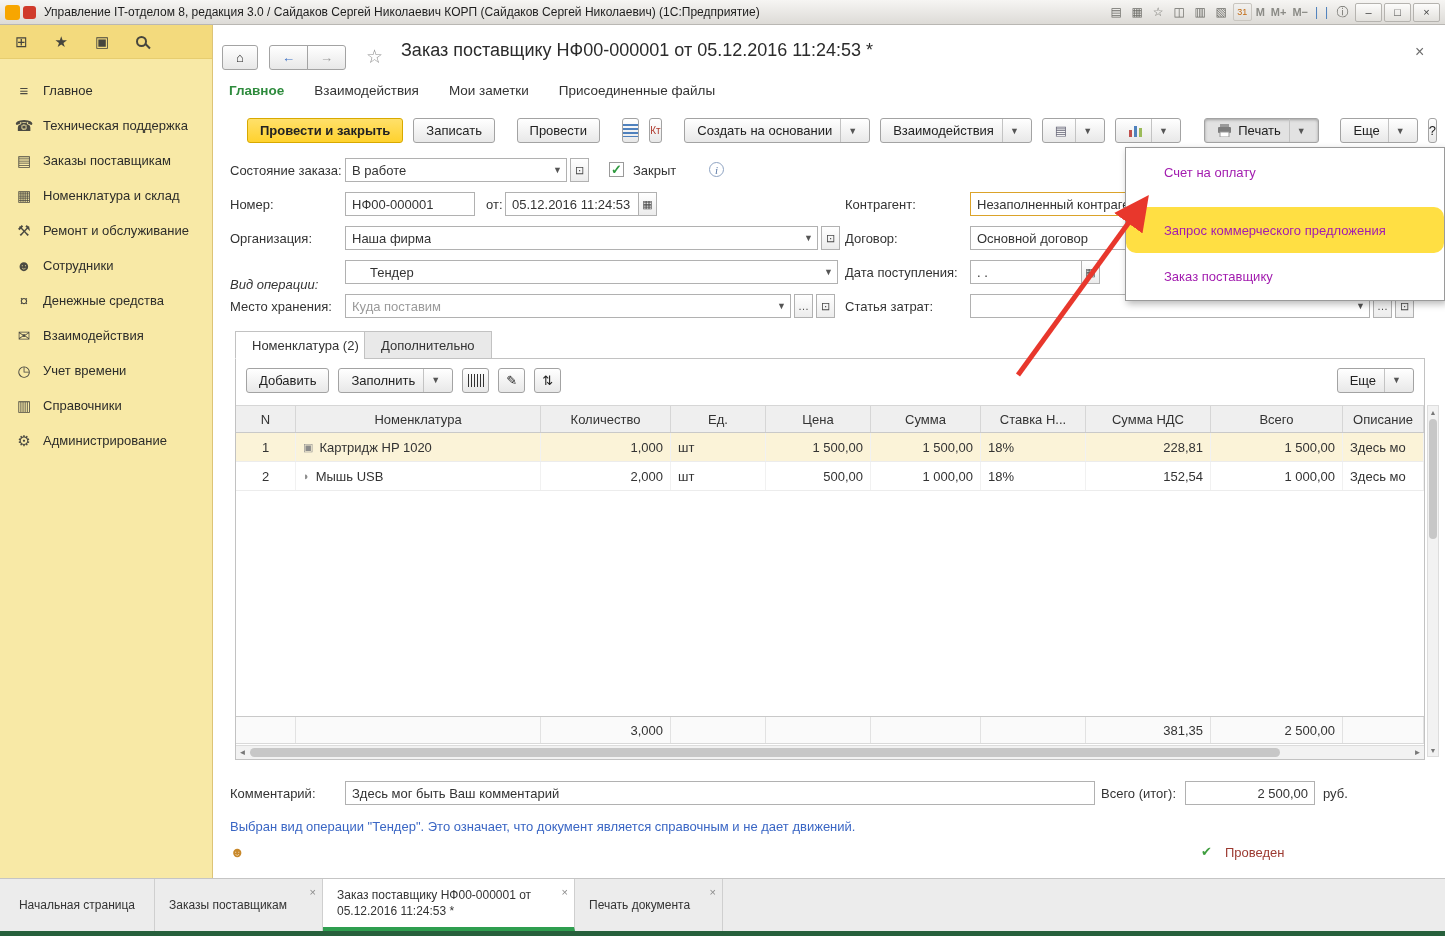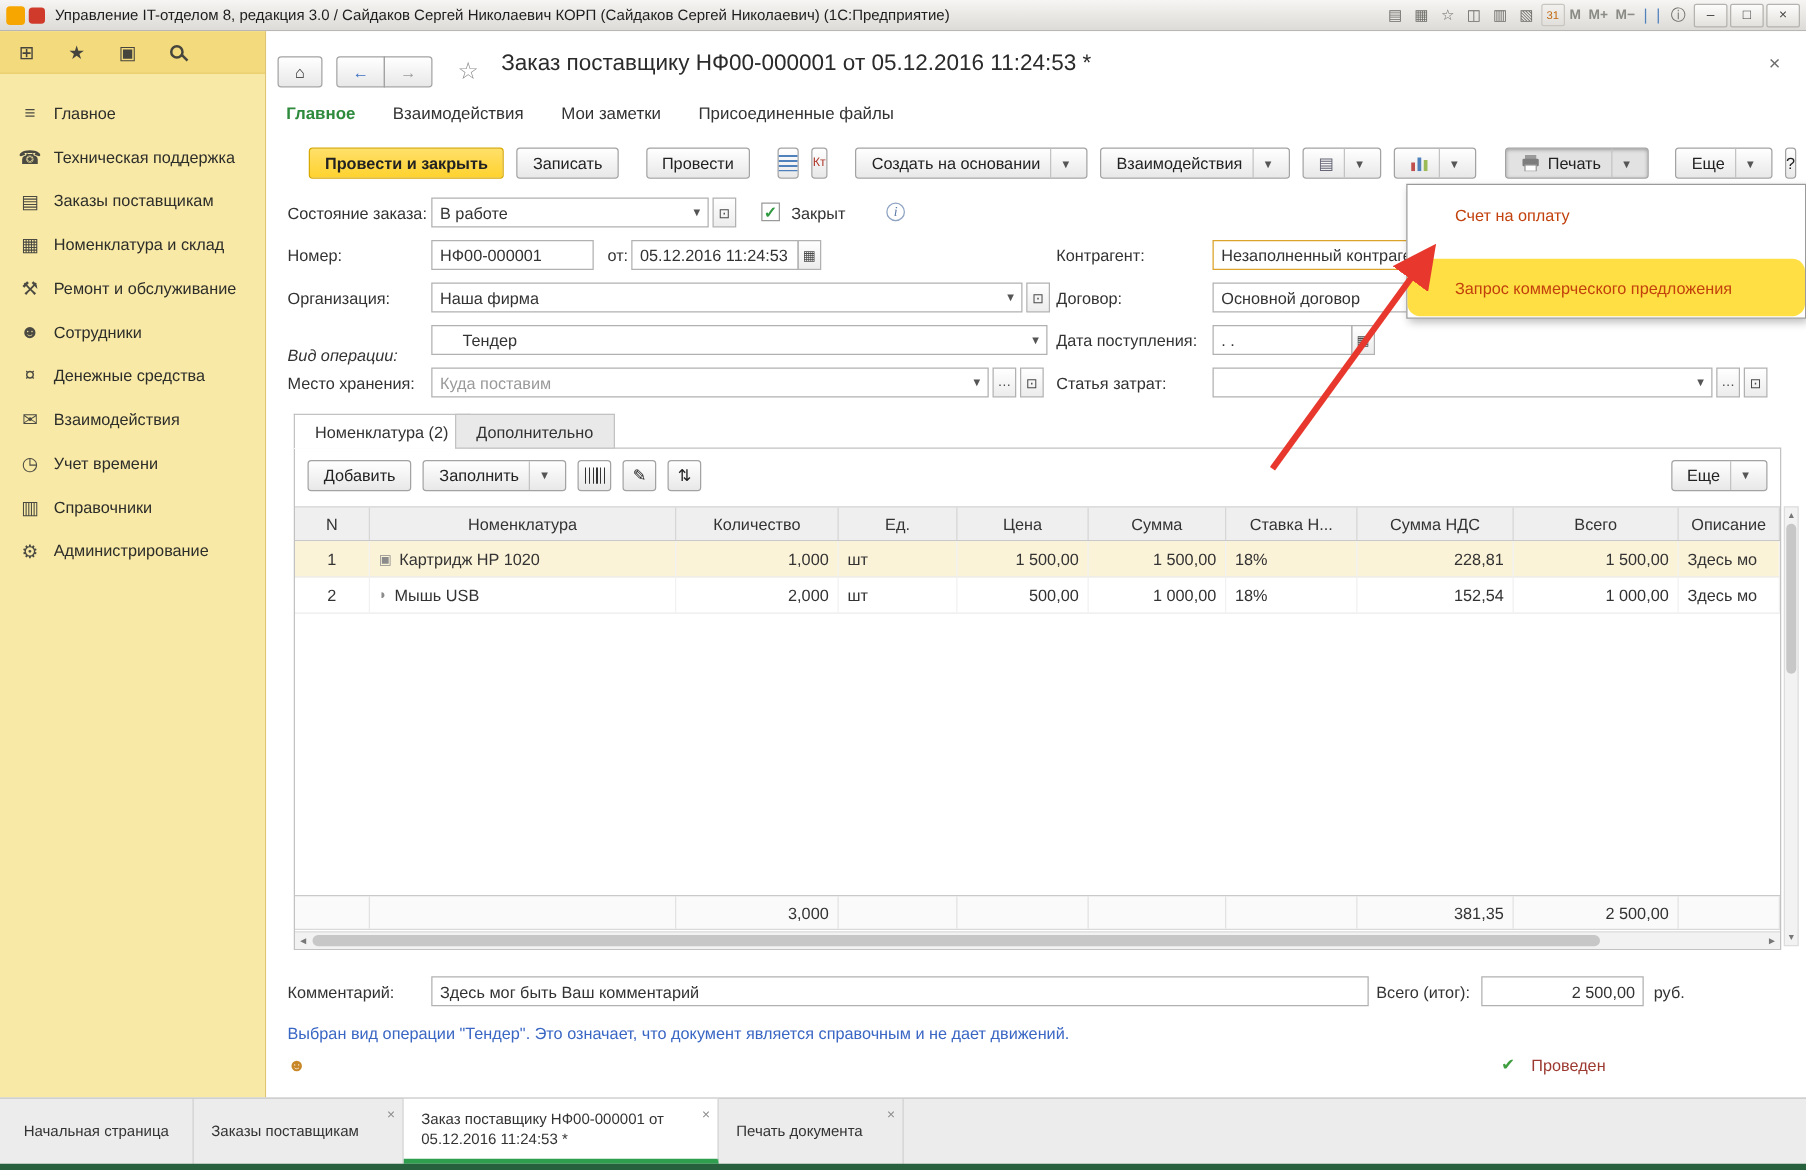--- a/index.html
+++ b/index.html
@@ -93,21 +93,21 @@
   #hthumb{position:absolute;left:14px;top:2px;height:9px;width:1030px;background:#c7c7c7;border-radius:5px;cursor:pointer;}
   .scroll-arrow{position:absolute;top:0;width:13px;height:13px;display:flex;align-items:center;
     justify-content:center;font-size:8px;color:#777;cursor:pointer;}
   #vscroll{position:absolute;left:1214px;top:380px;width:12px;height:352px;background:#f2f2f2;border:1px solid #ddd;}
   #vthumb{position:absolute;left:1px;top:13px;width:8px;height:120px;background:#c7c7c7;border-radius:4px;cursor:pointer;}
   .vsa{position:absolute;left:0;width:10px;height:12px;display:flex;align-items:center;justify-content:center;
     font-size:7px;color:#777;cursor:pointer;}
   
   #print-menu{position:absolute;left:912px;top:122px;width:320px;background:#fff;border:1px solid #9a9a9a;
     box-shadow:2px 3px 7px rgba(0,0,0,.28);z-index:90;padding:1px 0;}
-  .menu-item{height:46px;display:flex;align-items:center;padding-left:38px;color:#c2410c;cursor:pointer;border-radius:10px;}
+  .menu-item{height:46px;display:flex;align-items:center;padding-left:38px;color:#a21caf;cursor:pointer;border-radius:10px;}
   .menu-item.hl{background:#ffdf43;margin-top:12px;}
   
   #info-text{position:absolute;left:17px;top:794px;color:#3a66c4;}
   .link{color:#2d63b8;text-decoration:underline;cursor:pointer;}
   #posted-status{position:absolute;left:1012px;top:820px;color:#9c3a31;}
   
   #taskbar{position:absolute;left:0;top:878px;width:1445px;height:58px;background:#ececec;border-top:1px solid #c5c5c5;}
   #task-tabs{display:flex;height:52px;}
   .task-tab{position:relative;border-right:1px solid #cfcfcf;display:flex;align-items:center;
     padding:0 24px 0 14px;font-size:12px;color:#333;cursor:pointer;line-height:1.35;}
@@ -423,20 +423,21 @@
 
   <div id="info-text">Выбран вид операции "Тендер". Это означает, что документ является справочным и не дает движений.</div>
 
   <span class="abs" style="left:17px;top:819px;color:#c8882a;font-size:14px;">☻</span>
   <span class="abs" style="left:988px;top:819px;color:#3f9e3f;font-size:13px;">✔</span>
   <span id="posted-status">Проведен</span>
 
   <div id="print-menu">
     <div class="menu-item">Счет на оплату</div>
     <div class="menu-item hl">Запрос коммерческого предложения</div>
+    <div class="menu-item">Заказ поставщику</div>
   </div>
 
   <svg id="arrow-svg" width="1232" height="853">
     <defs>
       <marker id="ah" markerWidth="7" markerHeight="7" refX="5" refY="3.5" orient="auto">
         <path d="M0,0 L7,3.5 L0,7 z" fill="#e8372c"></path>
       </marker>
     </defs>
     <line x1="805" y1="350" x2="930" y2="178" stroke="#e8372c" stroke-width="5" marker-end="url(#ah)"></line>
   </svg>

